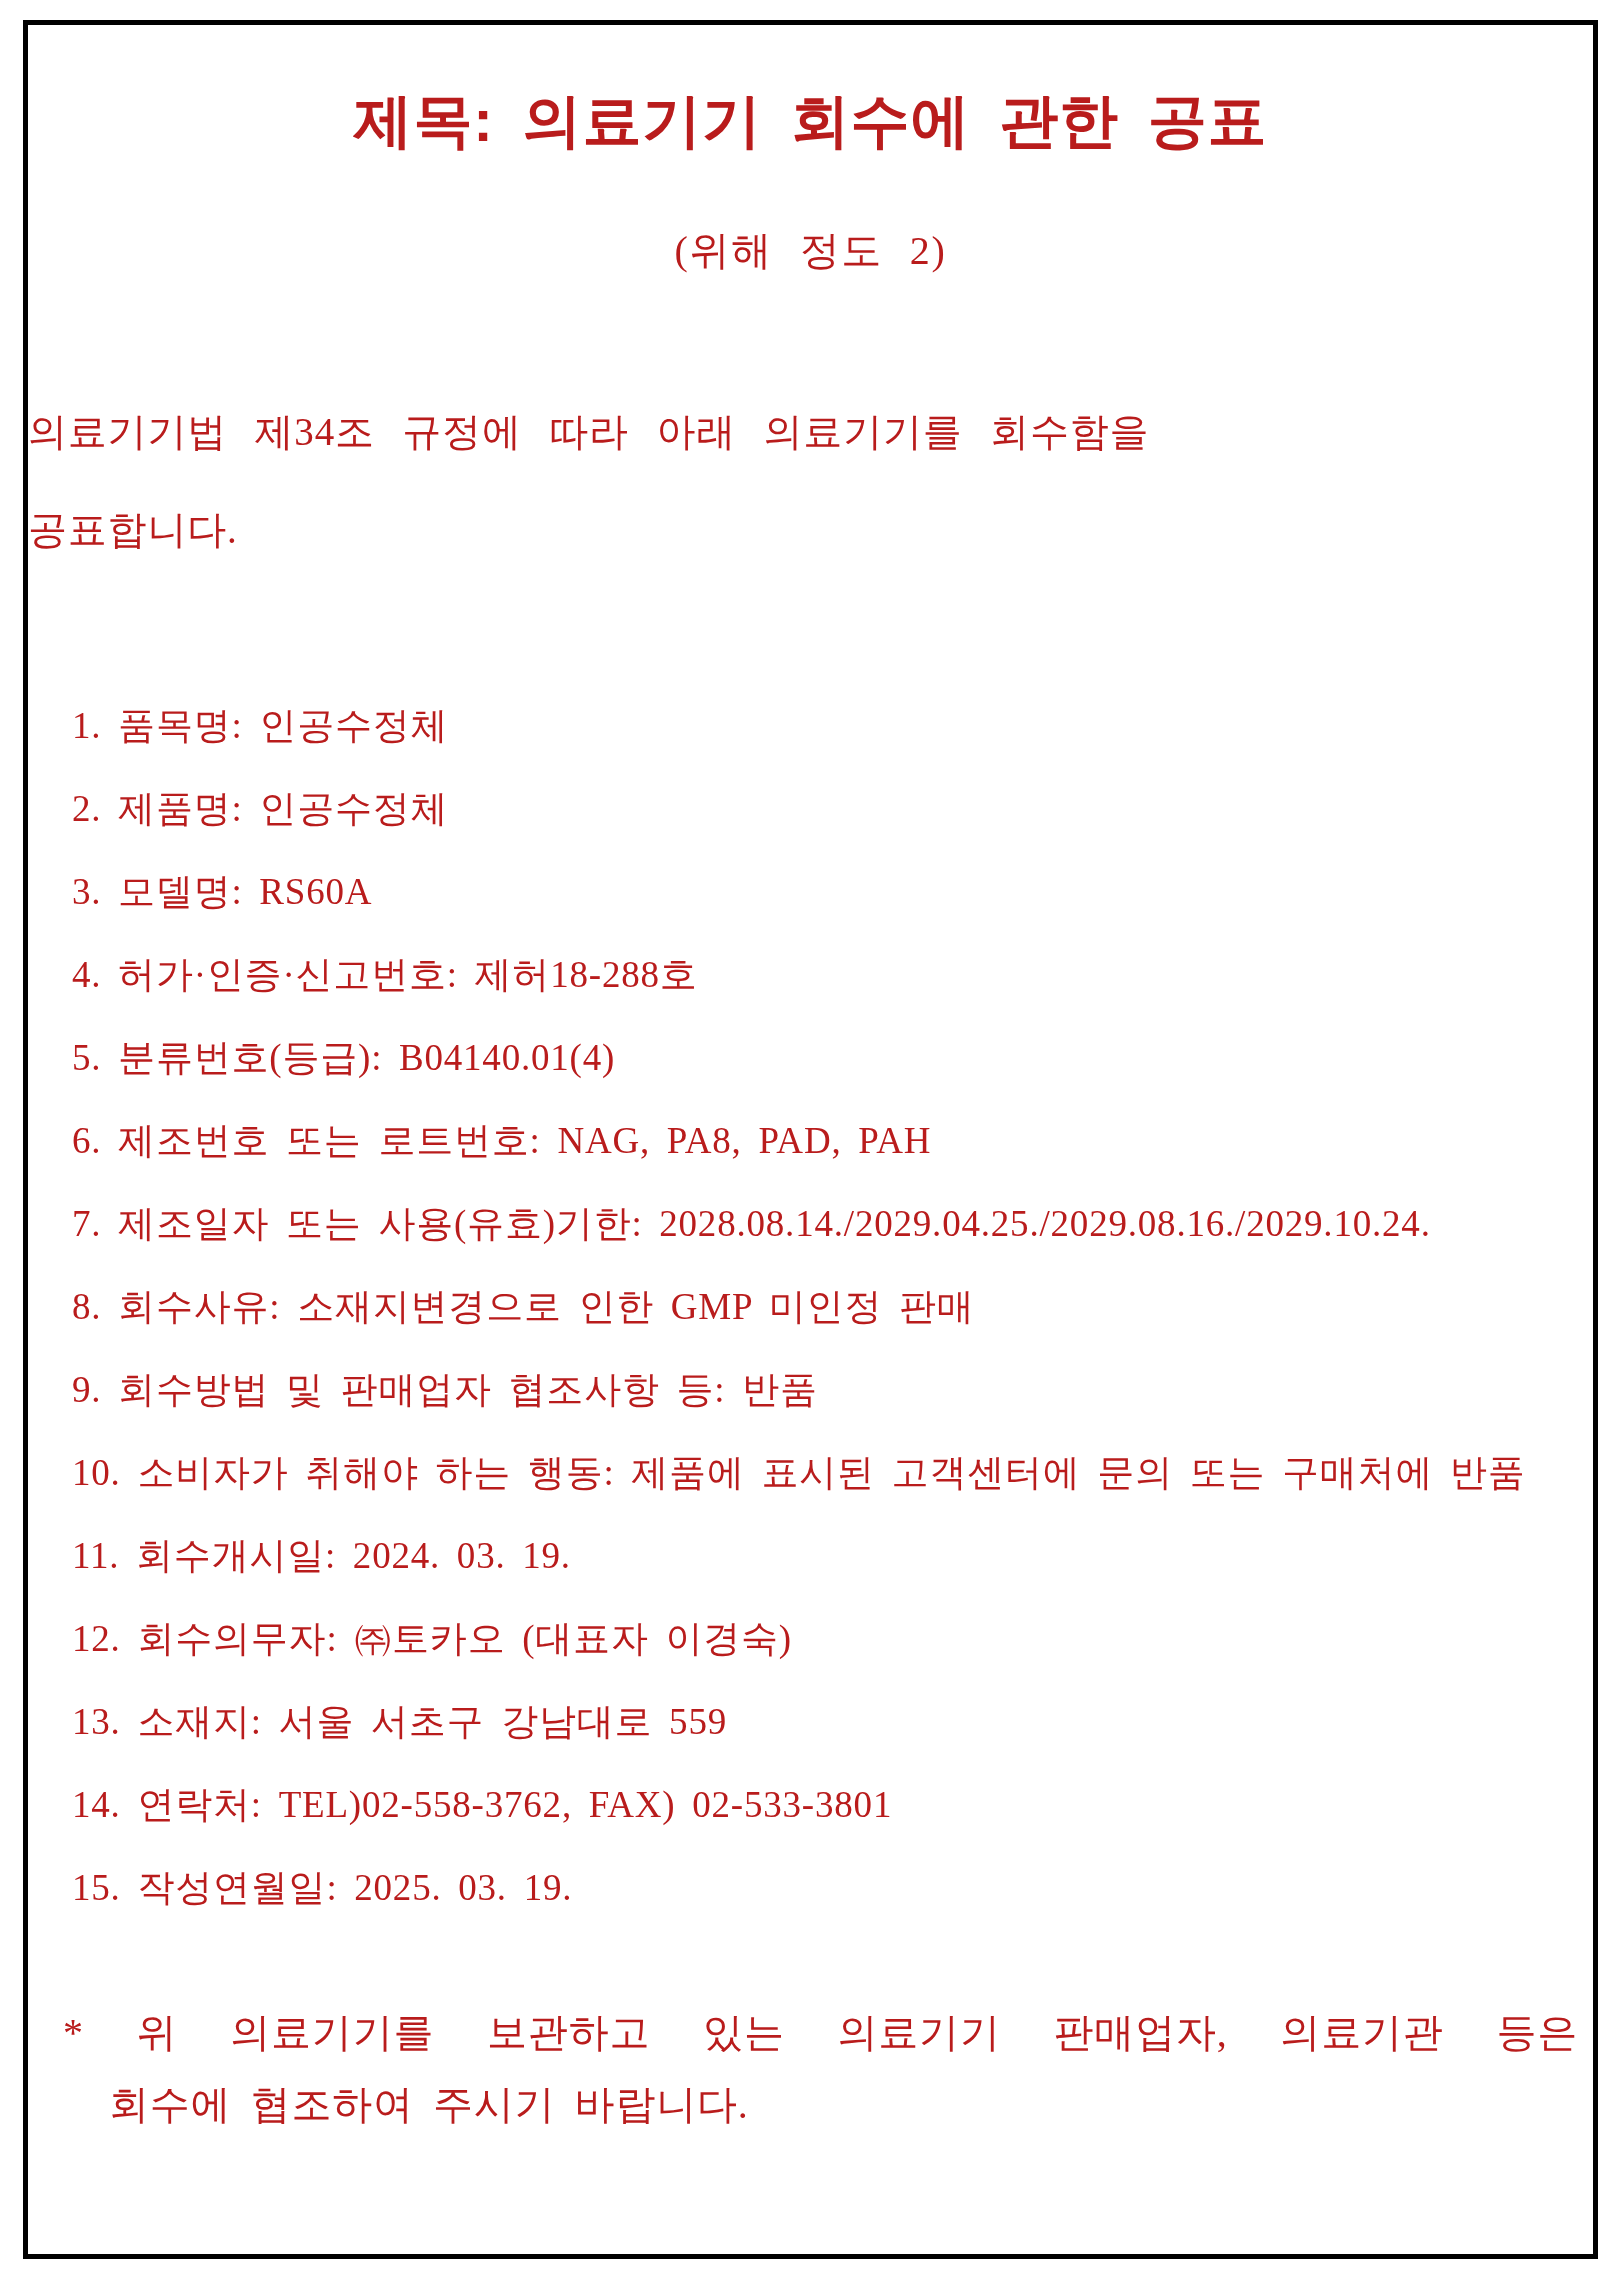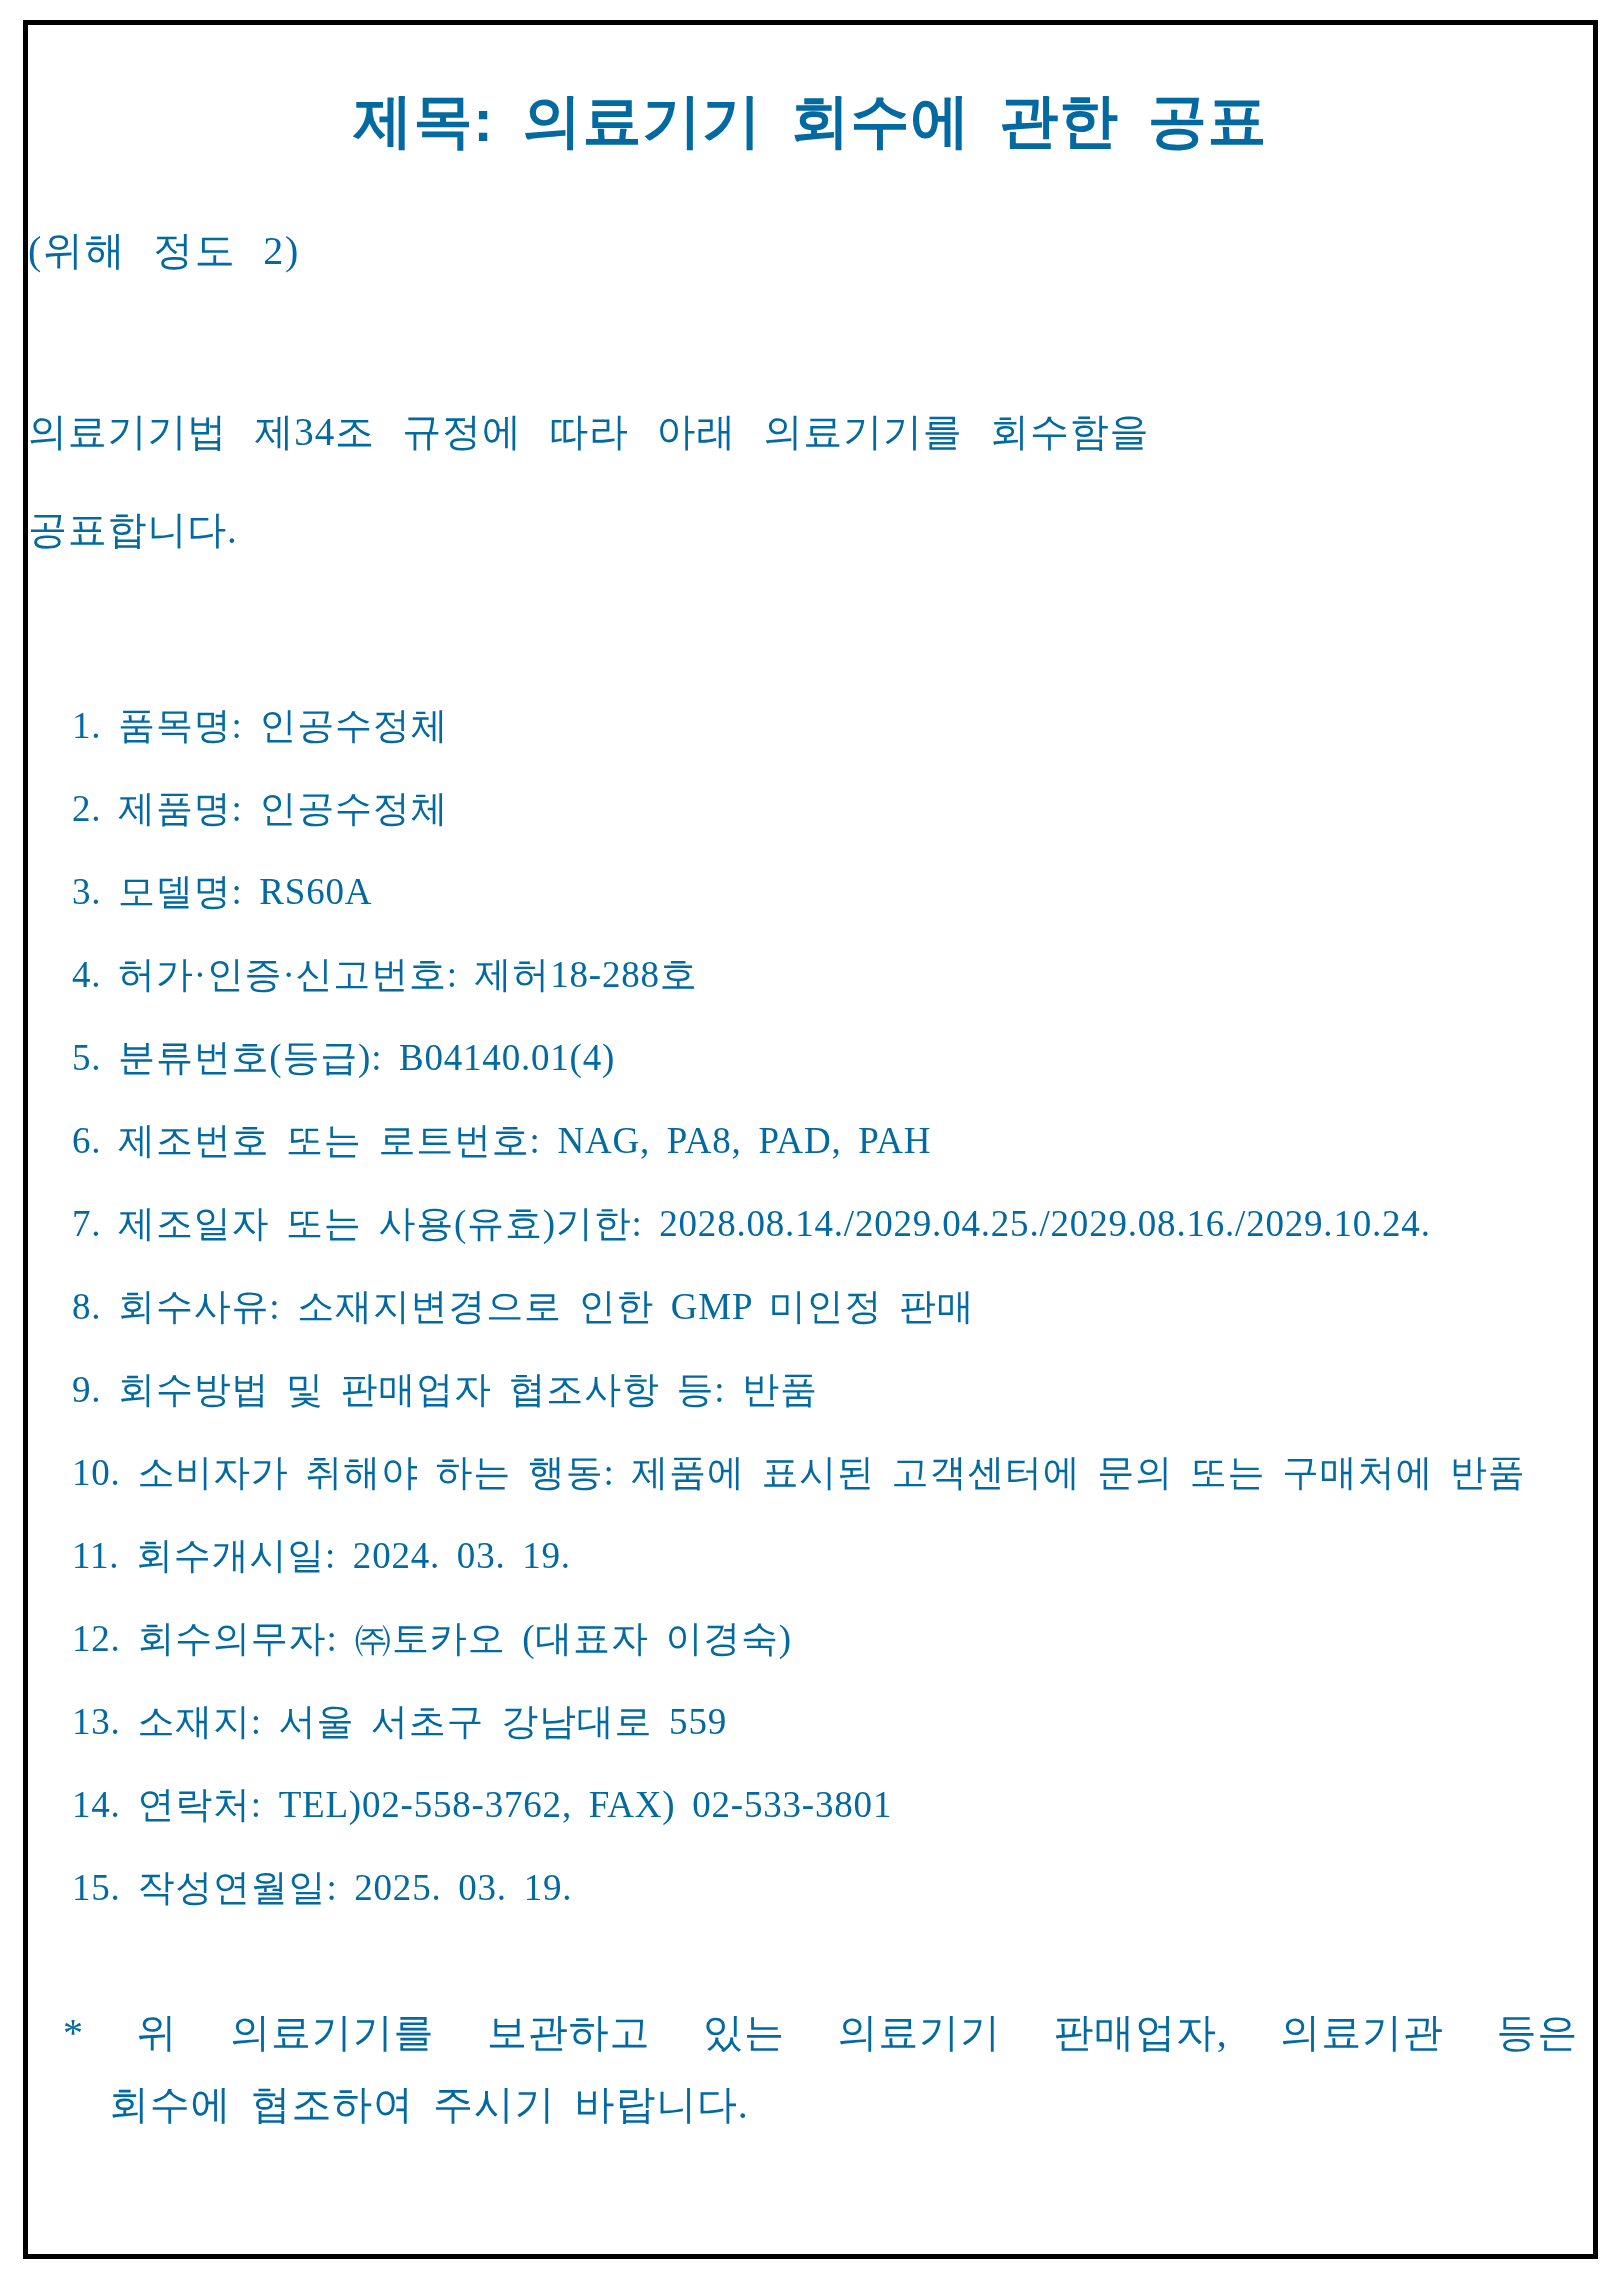--- a/index.html
+++ b/index.html
@@ -5,21 +5,21 @@
   html, body {
     margin: 0;
     padding: 0;
     background: #ffffff;
   }
   .page {
     position: relative;
     width: 1620px;
     height: 2281px;
     background: #ffffff;
-    color: #0369a1;
+    color: #b91c1c;
     font-family: "Liberation Serif", "DejaVu Serif", serif;
     overflow: hidden;
   }
   .border-box {
     position: absolute;
     left: 23px;
     top: 20px;
     width: 1575px;   
     height: 2239px;  
     border: 5px solid #000000;
@@ -31,20 +31,21 @@
     text-align: center;
     font-family: "Liberation Sans", "DejaVu Sans", sans-serif;
     font-weight: bold;
     font-size: 59px;
     line-height: 71px;
     word-spacing: 11.8px;
     letter-spacing: 0.8px;
   }
   .doc-subtitle {
     margin-top: 70px;
+    text-align: center;
     font-size: 40px;
     line-height: 47px;
     word-spacing: 15px;
     letter-spacing: 1.7px;
   }
   .intro-line1 {
     margin-top: 132px;
     text-align: left;
     font-size: 39px;
     line-height: 51px;

